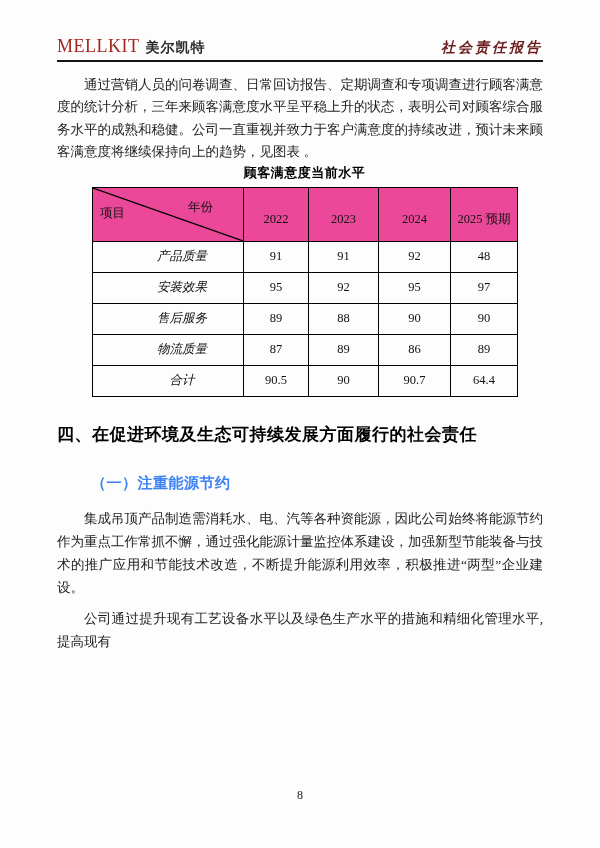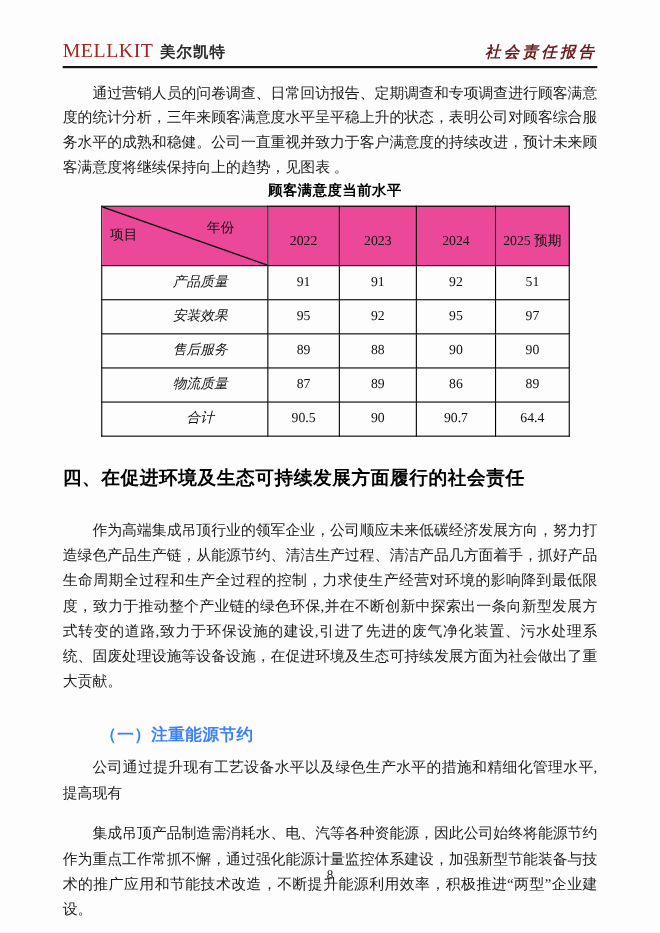--- a/index.html
+++ b/index.html
@@ -180,21 +180,21 @@
             <th class="year-cell">2024</th>
             <th class="year-cell">2025 预期</th>
           </tr>
         </thead>
         <tbody>
           <tr>
             <td class="row-label">产品质量</td>
             <td>91</td>
             <td>91</td>
             <td>92</td>
-            <td>51</td>
+            <td>48</td>
           </tr>
           <tr>
             <td class="row-label">安装效果</td>
             <td>95</td>
             <td>92</td>
             <td>95</td>
             <td>97</td>
           </tr>
           <tr>
             <td class="row-label">售后服务</td>
@@ -216,26 +216,25 @@
             <td>90</td>
             <td>90.7</td>
             <td>64.4</td>
           </tr>
         </tbody>
       </table>
     </div>
 
     <h1 class="section-h1">四、在促进环境及生态可持续发展方面履行的社会责任</h1>
 
-    <p class="body-para p2">作为高端集成吊顶行业的领军企业，公司顺应未来低碳经济发展方向，努力打造绿色产品生产链，从能源节约、清洁生产过程、清洁产品几方面着手，抓好产品生命周期全过程和生产全过程的控制，力求使生产经营对环境的影响降到最低限度，致力于推动整个产业链的绿色环保,并在不断创新中探索出一条向新型发展方式转变的道路,致力于环保设施的建设,引进了先进的废气净化装置、污水处理系统、固废处理设施等设备设施，在促进环境及生态可持续发展方面为社会做出了重大贡献。</p>
 
     <h2 class="section-h2">（一）注重能源节约</h2>
 
+    <p class="body-para p3">集成吊顶产品制造需消耗水、电、汽等各种资能源，因此公司始终将能源节约作为重点工作常抓不懈，通过强化能源计量监控体系建设，加强新型节能装备与技术的推广应用和节能技术改造，不断提升能源利用效率，积极推进“两型”企业建设。</p>
+
     <p class="body-para p4">公司通过提升现有工艺设备水平以及绿色生产水平的措施和精细化管理水平,提高现有</p>
-
-    <p class="body-para p3">集成吊顶产品制造需消耗水、电、汽等各种资能源，因此公司始终将能源节约作为重点工作常抓不懈，通过强化能源计量监控体系建设，加强新型节能装备与技术的推广应用和节能技术改造，不断提升能源利用效率，积极推进“两型”企业建设。</p>
 
   </div>
 
   <footer class="page-footer">
     <span>8</span>
   </footer>
 </div>
 
 </body></html>

